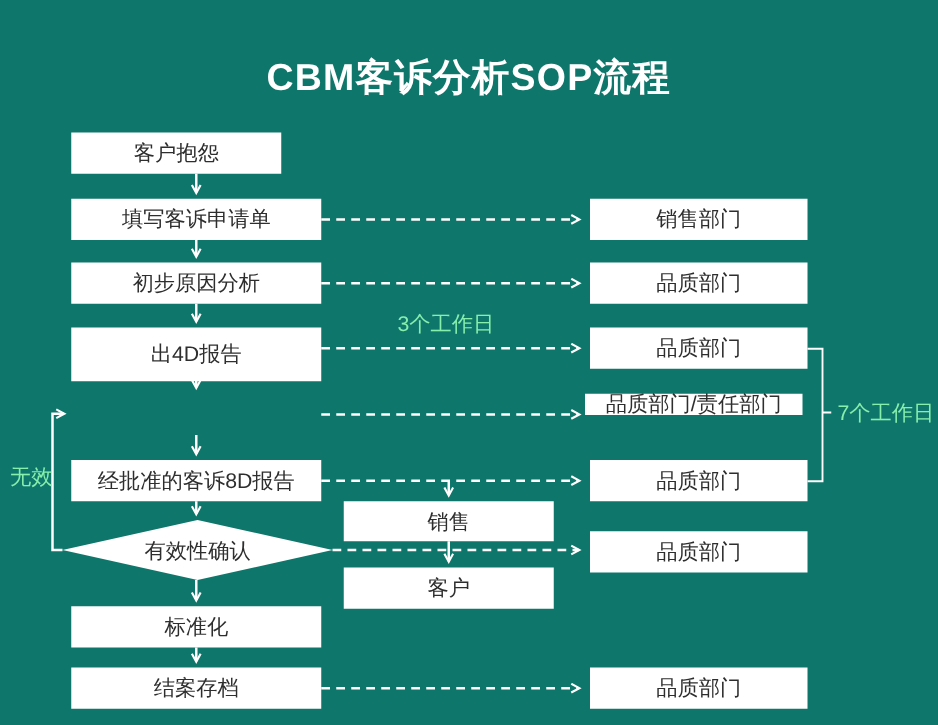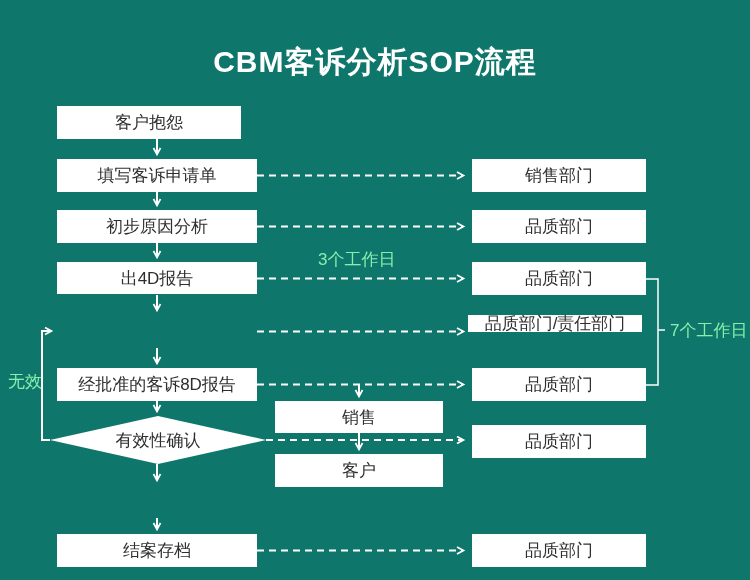--- a/index.html
+++ b/index.html
@@ -60,26 +60,27 @@
     <line x1="257" y1="260.5" x2="463" y2="260.5" stroke="#ffffff" stroke-width="2" stroke-dasharray="7 5" marker-end="url(#ah)"></line>
     <line x1="257" y1="313.5" x2="463" y2="313.5" stroke="#ffffff" stroke-width="2" stroke-dasharray="7 5" marker-end="url(#ah)"></line>
     <line x1="257" y1="366.5" x2="463" y2="366.5" stroke="#ffffff" stroke-width="2" stroke-dasharray="7 5" marker-end="url(#ah)"></line>
     <line x1="266" y1="422" x2="463" y2="422" stroke="#ffffff" stroke-width="2" stroke-dasharray="7 5" marker-end="url(#ah)"></line>
     <line x1="257" y1="532.5" x2="463" y2="532.5" stroke="#ffffff" stroke-width="2" stroke-dasharray="7 5" marker-end="url(#ah)"></line>
 
     <polyline points="646,261 658,261 658,367 646,367" fill="none" stroke="#ffffff" stroke-width="1.5"></polyline>
     <line x1="658" y1="312" x2="665" y2="312" stroke="#ffffff" stroke-width="1.5"></line>
   </svg>
 
-  <div class="node" style="left:57px;top:88px;width:184px;height:33px">客户抱怨</div>
+  <div class="node" style="left:57px;top:88px;width:168px;height:33px">客户抱怨</div>
   <div class="node" style="left:57px;top:141px;width:200px;height:33px">填写客诉申请单</div>
   <div class="node" style="left:57px;top:192px;width:200px;height:33px">初步原因分析</div>
-  <div class="node" style="left:57px;top:244px;width:200px;height:32px">出4D报告</div>
+  <div class="node" style="left:57px;top:244px;width:200px;height:43px">出4D报告</div>
   <div class="node" style="left:57px;top:350px;width:200px;height:33px">经批准的客诉8D报告</div>
   <div class="diamond" style="left:50px;top:398px;width:216px;height:48px">有效性确认</div>
+  <div class="node" style="left:57px;top:467px;width:200px;height:33px">标准化</div>
   <div class="node" style="left:57px;top:516px;width:200px;height:33px">结案存档</div>
 
   <div class="node" style="left:275px;top:383px;width:168px;height:32px">销售</div>
   <div class="node" style="left:275px;top:436px;width:168px;height:33px">客户</div>
 
   <div class="node" style="left:472px;top:141px;width:174px;height:33px">销售部门</div>
   <div class="node" style="left:472px;top:192px;width:174px;height:33px">品质部门</div>
   <div class="node" style="left:472px;top:244px;width:174px;height:33px">品质部门</div>
   <div class="node" style="left:468px;top:297px;width:174px;height:17px">品质部门/责任部门</div>
   <div class="node" style="left:472px;top:350px;width:174px;height:33px">品质部门</div>

